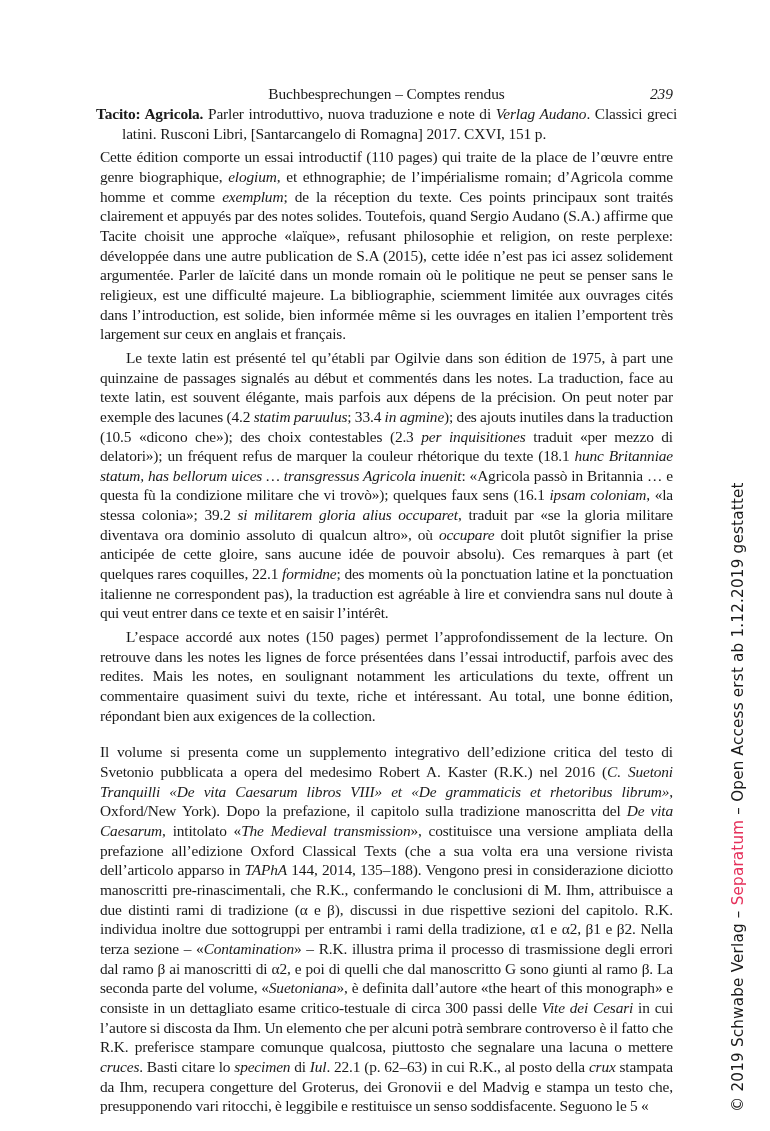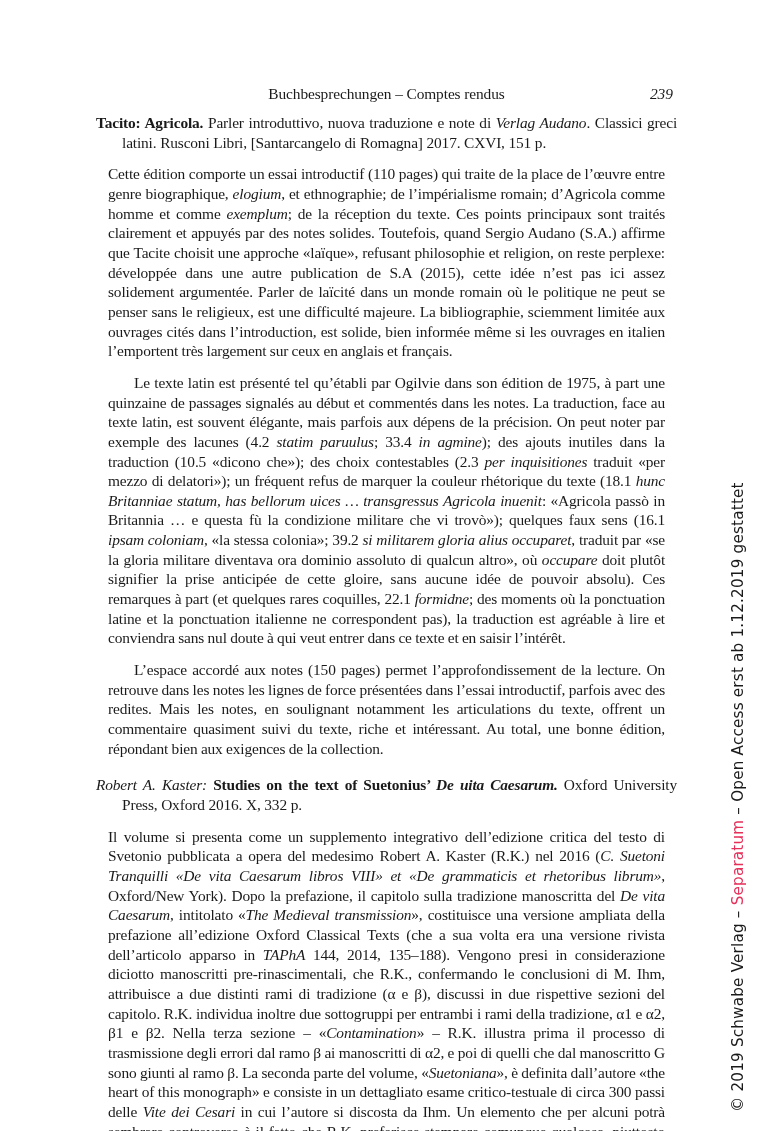--- a/index.html
+++ b/index.html
@@ -19,21 +19,20 @@
       position: absolute;
       left: 96px;
       top: 84px;
       width: 581px;
       font-size: 15.4px;
       line-height: 19.65px;
     }
     .running-head {
       position: relative;
       height: 20px;
-      margin-bottom: 9px;
     }
     .running-title {
       position: absolute;
       left: 0;
       right: 0;
       text-align: center;
       letter-spacing: -0.1px;
     }
     .page-number {
       position: absolute;
@@ -50,21 +49,21 @@
     .citation {
       padding-left: 26px;
       text-indent: -26px;
       text-align: justify;
       letter-spacing: -0.15px;
     }
     .citation b {
       font-weight: bold;
     }
     p {
-      margin: 12px;
+      margin: 4px;
       text-align: justify;
       hyphens: manual;
       letter-spacing: -0.15px;
       word-spacing: -0.3px;
     }
     p.indent {
       text-indent: 26px;
     }
     .signature {
       text-align: right;
@@ -99,19 +98,18 @@
   </div>
 
   <section class="review">
     <div class="citation"><b>Tacito: Agricola.</b><span> Parler introduttivo, nuova traduzione e note di </span><i>Verlag Audano</i><span>. Classici greci latini. Rusconi Libri, [Santarcangelo di Romagna] 2017. CXVI, 151 p.</span></div>
     <p><span>Cette édition comporte un essai introductif (110 pages) qui traite de la place de l’œuvre entre genre biographique, </span><i>elogium</i><span>, et ethnographie; de l’impérialisme romain; d’Agricola comme homme et comme </span><i>exemplum</i><span>; de la réception du texte. Ces points principaux sont traités clairement et appuyés par des notes solides. Toutefois, quand Sergio Audano (S.A.) affirme que Tacite choisit une approche «laïque», refusant philosophie et religion, on reste perplexe: développée dans une autre publication de S.A (2015), cette idée n’est pas ici assez solidement argumentée. Parler de laïcité dans un monde romain où le politique ne peut se penser sans le religieux, est une difficulté majeure. La bibliogra­phie, sciemment limitée aux ouvrages cités dans l’introduction, est solide, bien informée même si les ouvrages en italien l’emportent très largement sur ceux en anglais et français.</span></p>
     <p class="indent"><span>Le texte latin est présenté tel qu’établi par Ogilvie dans son édition de 1975, à part une quinzaine de passages signalés au début et commentés dans les notes. La traduction, face au texte latin, est sou­vent élégante, mais parfois aux dépens de la précision. On peut noter par exemple des lacunes (4.2 </span><i>statim paruulus</i><span>; 33.4 </span><i>in agmine</i><span>); des ajouts inutiles dans la traduction (10.5 «dicono che»); des choix contestables (2.3 </span><i>per inquisitiones</i><span> traduit «per mezzo di delatori»); un fréquent refus de marquer la couleur rhétorique du texte (18.1 </span><i>hunc Britanniae statum, has bellorum uices … transgressus Agricola inuenit</i><span>: «Agricola passò in Britannia … e questa fù la condizione militare che vi trovò»); quelques faux sens (16.1 </span><i>ipsam coloniam</i><span>, «la stessa colonia»; 39.2 </span><i>si militarem gloria alius occuparet</i><span>, traduit par «se la gloria militare diventava ora dominio assoluto di qualcun altro», où </span><i>occupare</i><span> doit plutôt signifier la prise anticipée de cette gloire, sans aucune idée de pouvoir absolu). Ces remarques à part (et quelques rares coquilles, 22.1 </span><i>formidne</i><span>; des moments où la ponctuation latine et la ponctuation italienne ne correspondent pas), la traduction est agréable à lire et conviendra sans nul doute à qui veut entrer dans ce texte et en saisir l’intérêt.</span></p>
     <p class="indent"><span>L’espace accordé aux notes (150 pages) permet l’approfondissement de la lecture. On retrouve dans les notes les lignes de force présentées dans l’essai introductif, parfois avec des redites. Mais les notes, en soulignant notamment les articulations du texte, offrent un commentaire quasiment suivi du texte, riche et intéressant. Au total, une bonne édition, répondant bien aux exigences de la collection.</span></p>
   </section>
 
   <section class="review">
-    <div class="citation"><i>Robert A. Kaster:</i><b> Studies on the text of Suetonius’ </b><b><i>De uita Caesarum.</i></b><span> Oxford University Press, Oxford 2016. X, 332 p.</span></div>
     <p><span>Il volume si presenta come un supplemento integrativo dell’edizione critica del testo di Svetonio pubblicata a opera del medesimo Robert A. Kaster (R.K.) nel 2016 (</span><i>C. Suetoni Tranquilli «De vita Caesarum libros VIII» et «De grammaticis et rhetoribus librum»</i><span>, Oxford/New York). Dopo la prefa­zione, il capitolo sulla tradizione manoscritta del </span><i>De vita Caesarum</i><span>, intitolato «</span><i>The Medieval trans­mission</i><span>», costituisce una versione ampliata della prefazione all’edizione Oxford Classical Texts (che a sua volta era una versione rivista dell’articolo apparso in </span><i>TAPhA</i><span> 144, 2014, 135–188). Vengono presi in considerazione diciotto manoscritti pre-rinascimentali, che R.K., confermando le conclusioni di M. Ihm, attribuisce a due distinti rami di tradizione (α e β), discussi in due rispettive sezioni del capitolo. R.K. individua inoltre due sottogruppi per entrambi i rami della tradizione, α1 e α2, β1 e β2. Nella terza sezione – «</span><i>Contamination</i><span>» – R.K. illustra prima il processo di trasmissione degli errori dal ramo β ai manoscritti di α2, e poi di quelli che dal manoscritto G sono giunti al ramo β. La seconda parte del volume, «</span><i>Suetoniana</i><span>», è definita dall’autore «the heart of this monograph» e consiste in un dettagliato esame critico-testuale di circa 300 passi delle </span><i>Vite dei Cesari</i><span> in cui l’autore si discosta da Ihm. Un elemento che per alcuni potrà sembrare controverso è il fatto che R.K. preferisce stampare comunque qualcosa, piuttosto che segnalare una lacuna o mettere </span><i>cruces</i><span>. Basti citare lo </span><i>specimen</i><span> di </span><i>Iul</i><span>. 22.1 (p. 62–63) in cui R.K., al posto della </span><i>crux</i><span> stampata da Ihm, recupera congetture del Groterus, dei Gronovii e del Madvig e stampa un testo che, presupponendo vari ritocchi, è leggibile e restituisce un senso soddisfacente. Seguono le 5 «</span></p>
   </section>
 
 </div>
 
 <div class="side-note"><span>© 2019 Schwabe Verlag – </span><span class="accent" style="color: rgb(229, 48, 90);">Separatum</span><span> – Open Access erst ab 1.12.2019 gestattet</span></div>
 
 </body></html>

